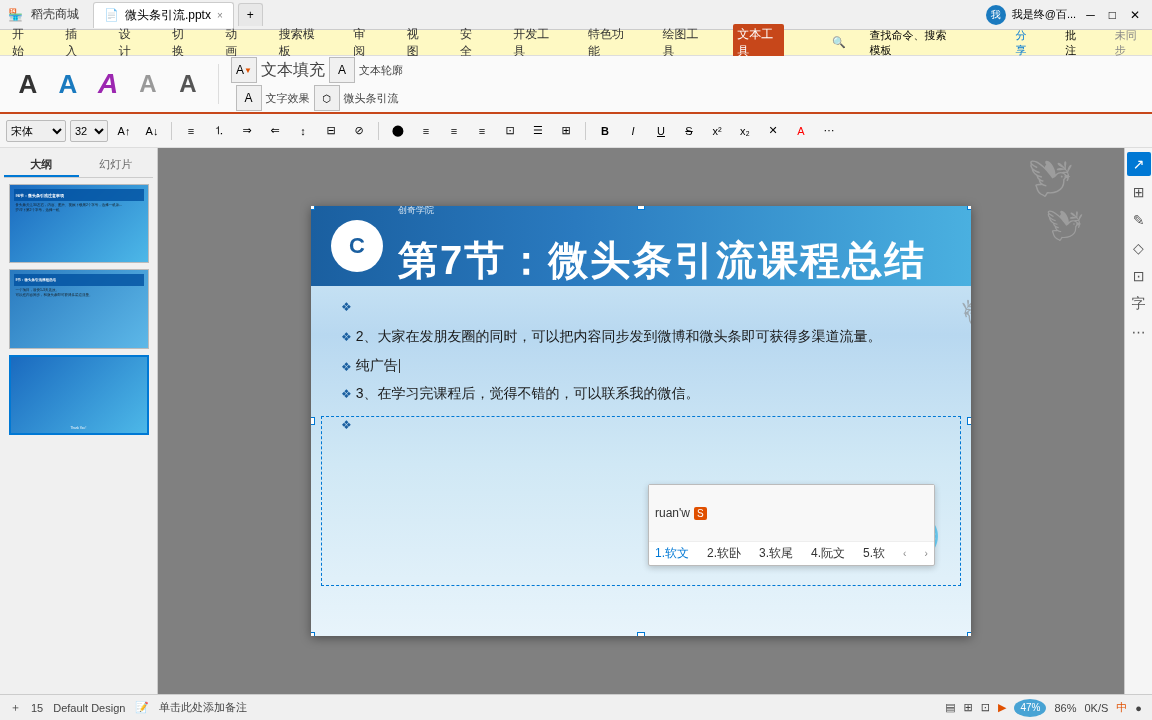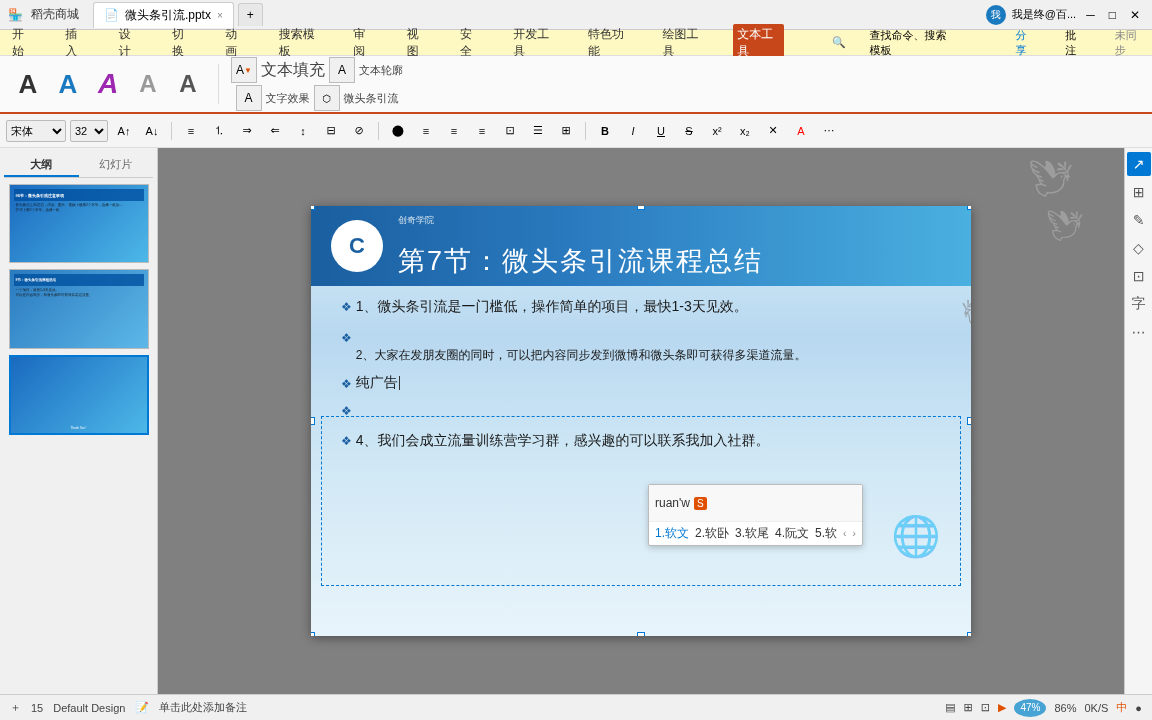--- a/index.html
+++ b/index.html
@@ -237,23 +237,23 @@
     }
     .slide-logo {
       width: 52px; height: 52px;
       background: white;
       border-radius: 50%;
       display: flex; align-items: center; justify-content: center;
       font-size: 22px; color: #1a5fa0;
       font-weight: bold;
     }
     .slide-title-text {
-      font-size: 27px;
+      font-size: 40px;
       color: white;
-      font-weight: normal;
+      font-weight: bold;
       letter-spacing: 2px;
     }
     .slide-footer {
       position: absolute;
       bottom: 0; left: 0; right: 0;
       height: 36px;
       background: linear-gradient(90deg, #1a5fa0 0%, #3a90c0 50%, #1a5fa0 100%);
       display: flex;
       align-items: center;
       justify-content: center;
@@ -302,41 +302,41 @@
       border: 1px solid #bbb;
       border-radius: 2px;
       font-size: 12px;
       z-index: 100;
       box-shadow: 0 2px 6px rgba(0,0,0,0.2);
       top: 336px; left: 490px;
     }
     .ime-input-row {
       display: flex;
       align-items: center;
-      padding: 11px 6px;
+      padding: 21px 6px;
       border-bottom: 1px solid #eee;
       background: #f8f8f8;
     }
     .ime-pinyin {
       font-size: 12px;
       color: #333;
     }
     .ime-logo {
       margin-left: 4px;
       color: white;
       background: #e05000;
       font-size: 10px;
       padding: 1px 3px;
       border-radius: 2px;
     }
     .ime-candidates {
       display: flex;
       align-items: center;
       padding: 3px 6px;
-      gap: 6px;
+      gap: 18px;
     }
     .ime-candidate {
       cursor: pointer;
       color: #333;
       font-size: 12px;
     }
     .ime-candidate:first-child { color: #0078d4; }
     .ime-arrow { color: #888; font-size: 10px; cursor: pointer; }
 
     
@@ -596,41 +596,40 @@
           <div style="display:flex;flex-direction:column;">
             <div style="font-size:9px;color:rgba(255,255,255,0.8);margin-bottom:16px;">创奇学院</div>
             <div class="slide-title-text">第7节：微头条引流课程总结</div>
           </div>
         </div>
 
         <div class="slide-body">
 
           <div class="slide-point">
             <span class="diamond">❖</span>
-            <span style="font-size:14px;">1、微头条引流是一门槛低，操作简单的项目，最快1-3天见效。</span>
           </div>
 
           <div class="slide-point">
             <span class="diamond">❖</span>
-            <span style="font-size:12px;margin-top:19px;">2、大家在发朋友圈的同时，可以把内容同步发到微博和微头条即可获得多渠道流量。</span>
+            <span style="font-size:14px;">2、大家在发朋友圈的同时，可以把内容同步发到微博和微头条即可获得多渠道流量。</span>
           </div>
 
           <div class="editing-line">
             <span class="diamond">❖</span>
             <span style="font-size:14px;">纯广告</span>
             <span class="text-cursor"></span>
           </div>
 
           <div class="slide-point">
             <span class="diamond">❖</span>
+            <span style="font-size:14px;">3、在学习完课程后，觉得不错的，可以联系我的微信。</span>
           </div>
 
           <div class="slide-point">
             <span class="diamond">❖</span>
-            <span style="font-size:14px;">4、我们会成立流量训练营学习群，感兴趣的可以联系我加入社群。</span>
           </div>
 
           <div style="position:absolute;bottom:40px;right:10px;font-size:40px;opacity:0.5;">🌐</div>
         </div>
 
 
         <div class="slide-selection-box"></div>
 
         <div class="handle handle-tl"></div>
         <div class="handle handle-tm"></div>

